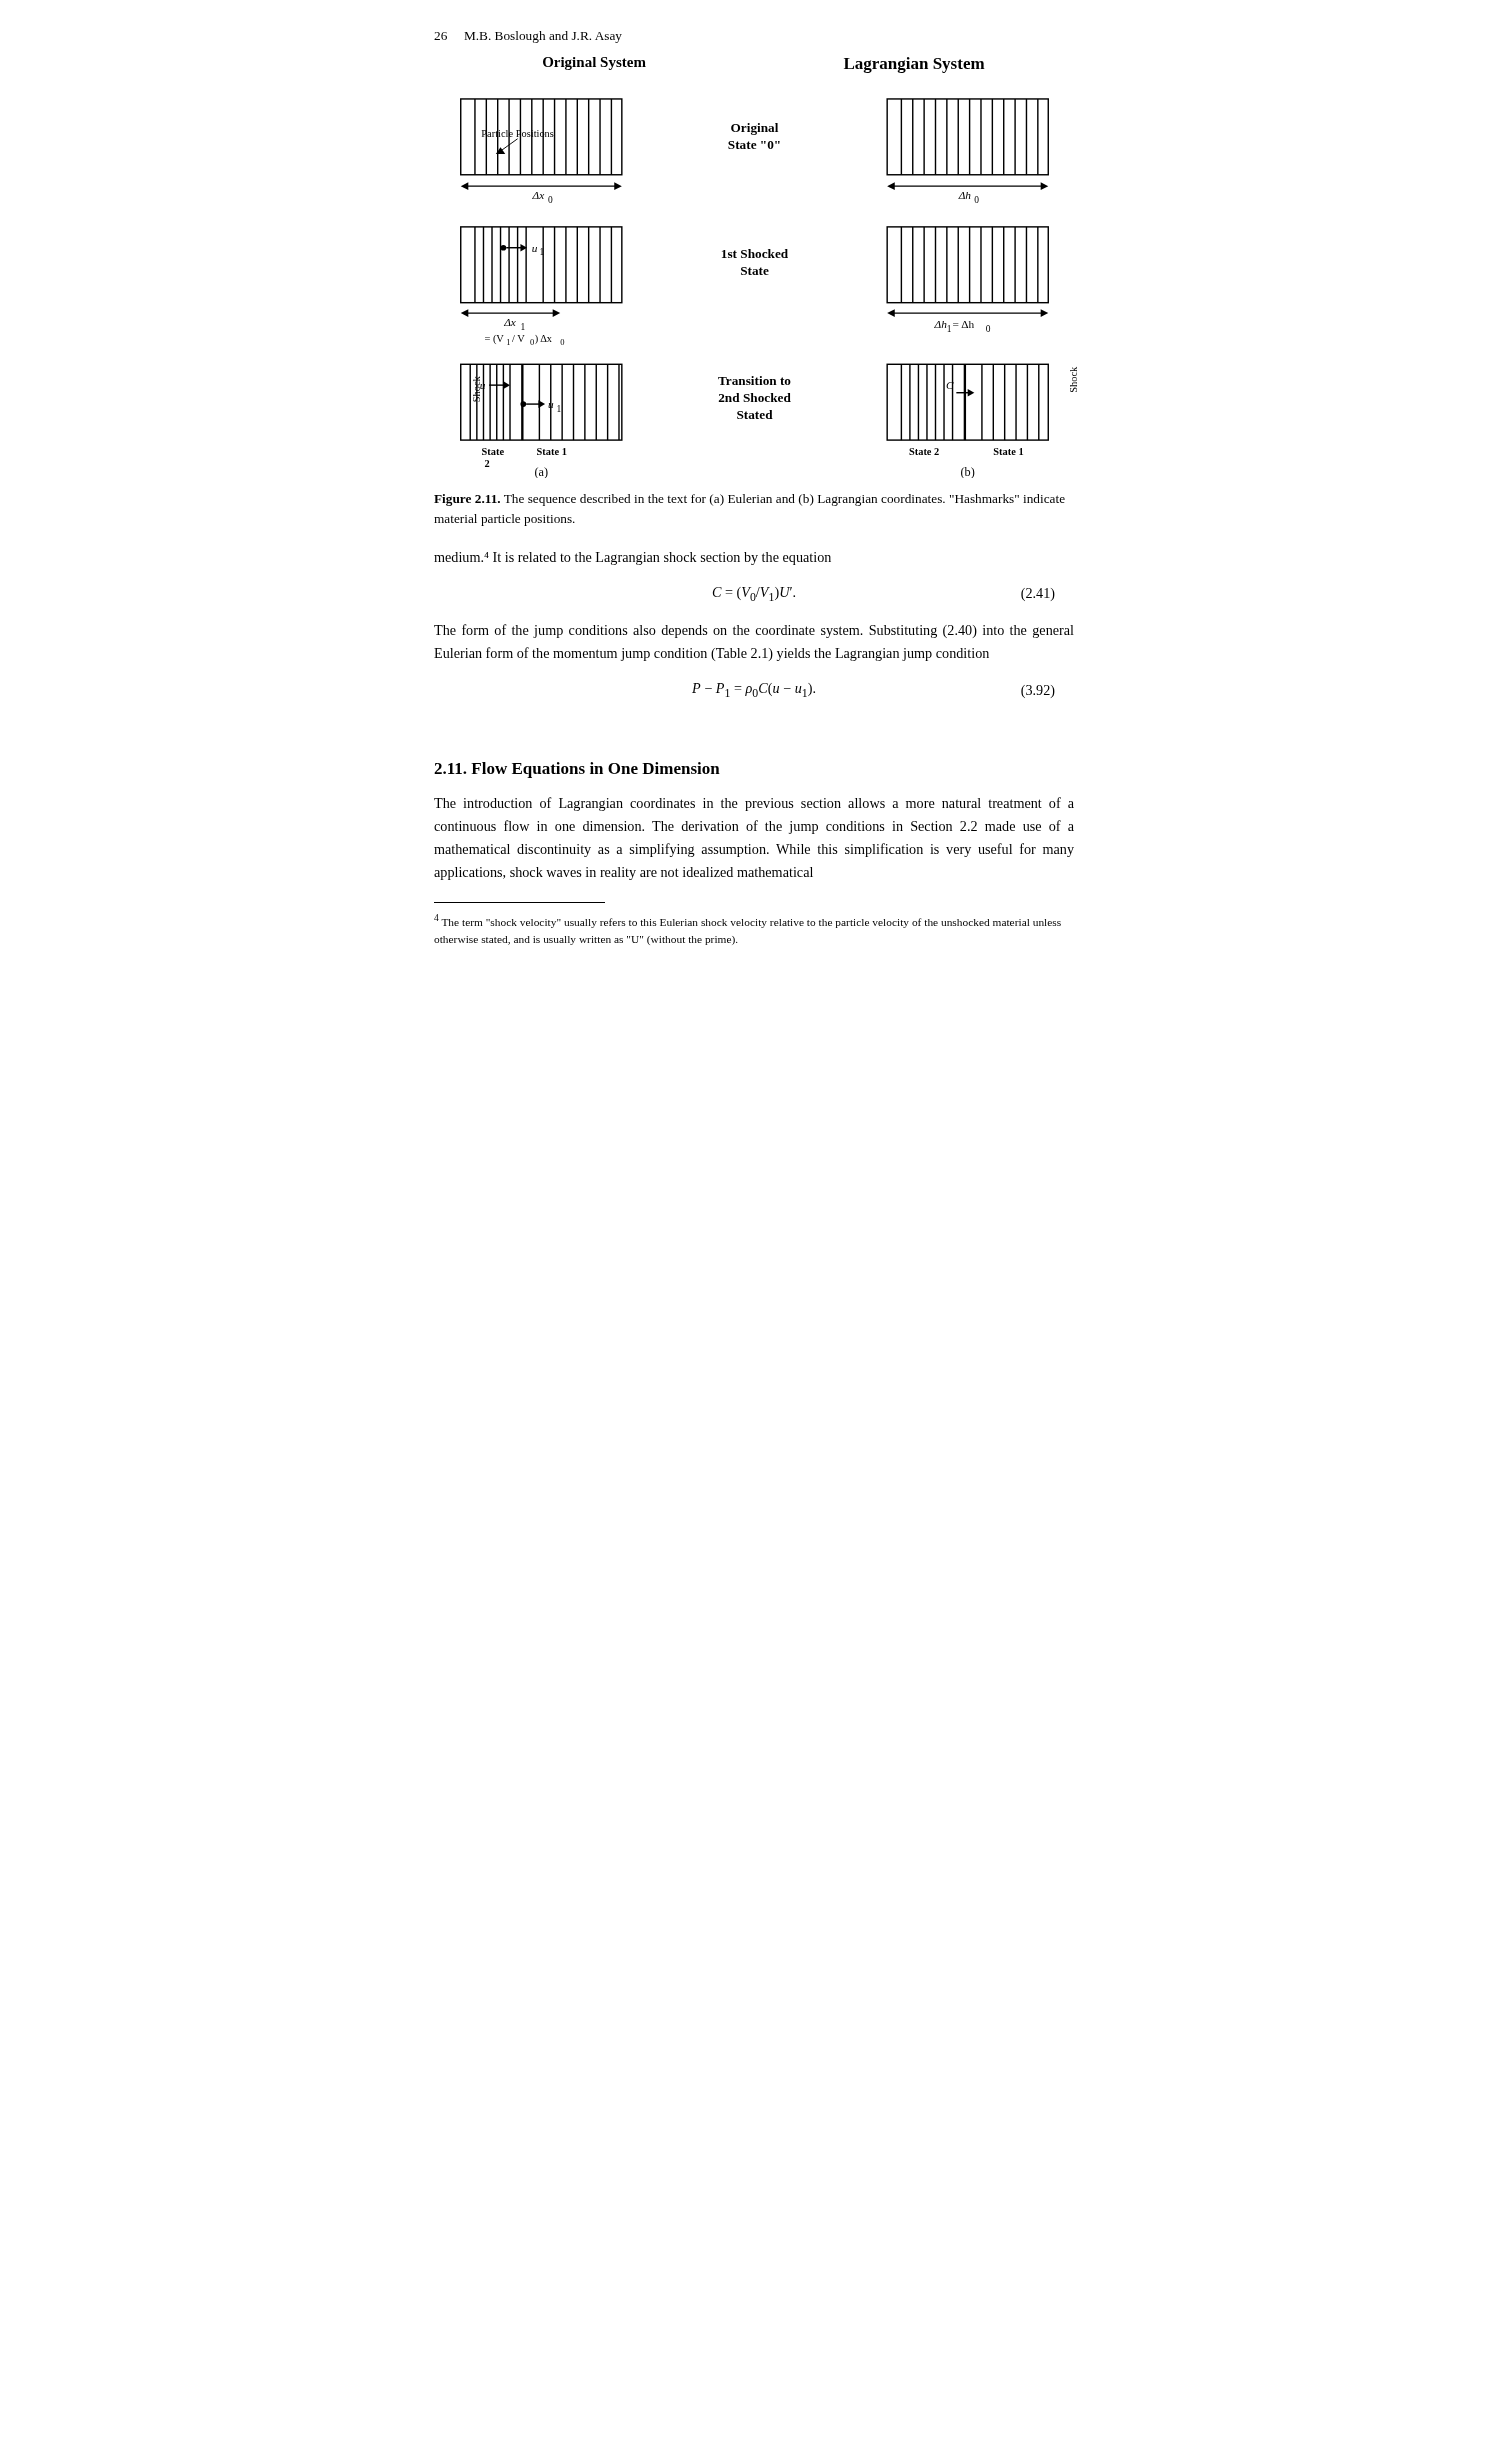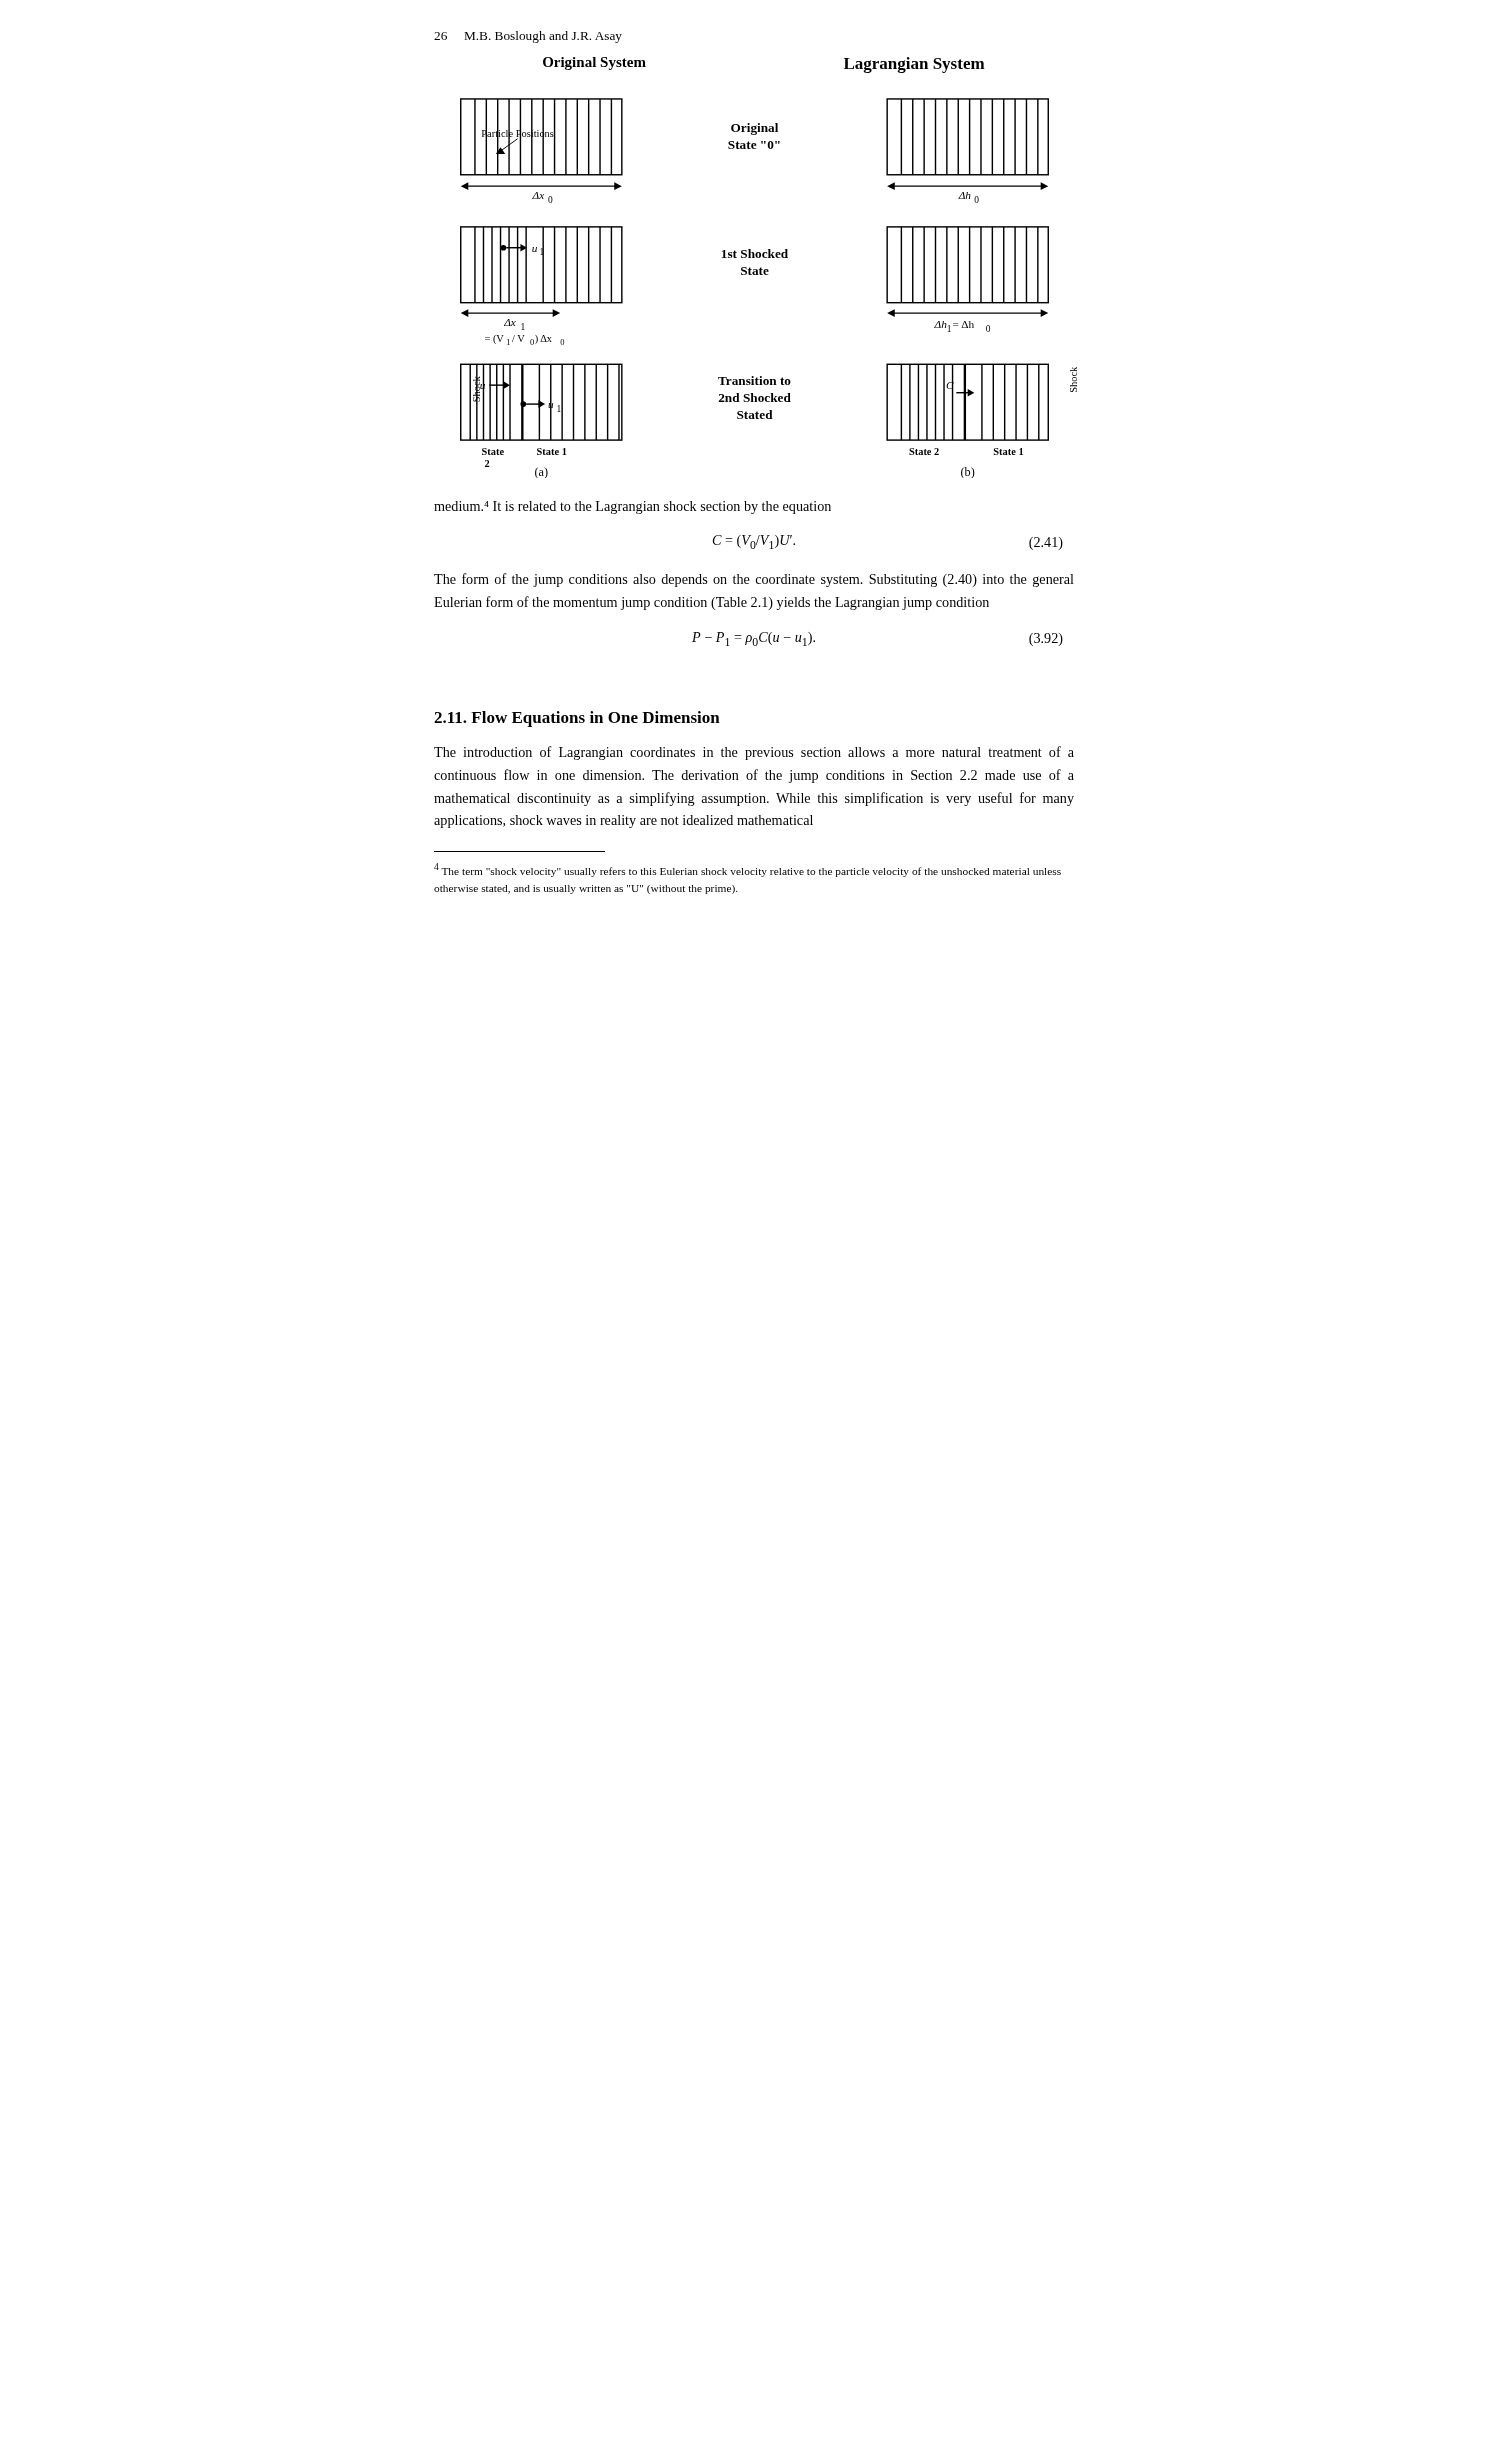--- a/index.html
+++ b/index.html
@@ -45,21 +45,21 @@
       text-align: center;
       margin: 15px 7px;
       font-size: 14.2px;
       display: flex;
       justify-content: center;
       align-items: center;
       position: relative;
     }
     .equation-number {
       position: absolute;
-      right: 4px;
+      right: 12px;
     }
 
     .section-heading {
       font-size: 17px;
       font-weight: bold;
       margin: 26.5px 0 13.3px 0;
     }
 
     .footnote-divider {
       border: none;
@@ -291,20 +291,24 @@
     <text x="660" y="370" font-size="11" font-family="Times New Roman,serif" transform="rotate(-90,650,340)">Shock</text>
 
     <text x="503" y="396" font-size="11" font-family="Times New Roman,serif" font-weight="bold">State 2</text>
 
     <text x="592" y="396" font-size="11" font-family="Times New Roman,serif" font-weight="bold">State 1</text>
 
     <text x="115" y="418" font-size="13" font-family="Times New Roman,serif" text-anchor="middle">(a)</text>
     <text x="565" y="418" font-size="13" font-family="Times New Roman,serif" text-anchor="middle">(b)</text>
   </svg>
 
+  <div class="figure-caption">
+    <strong>Figure 2.11.</strong>
+    <span>The sequence described in the text for (a) Eulerian and (b) Lagrangian coordinates. "Hashmarks" indicate material particle positions.</span>
+  </div>
 </div>
 
 
 <p class="main-text">
   <span>medium.⁴ It is related to the Lagrangian shock section by the equation</span>
 </p>
 
 
 <div class="equation-block">
   <span>

